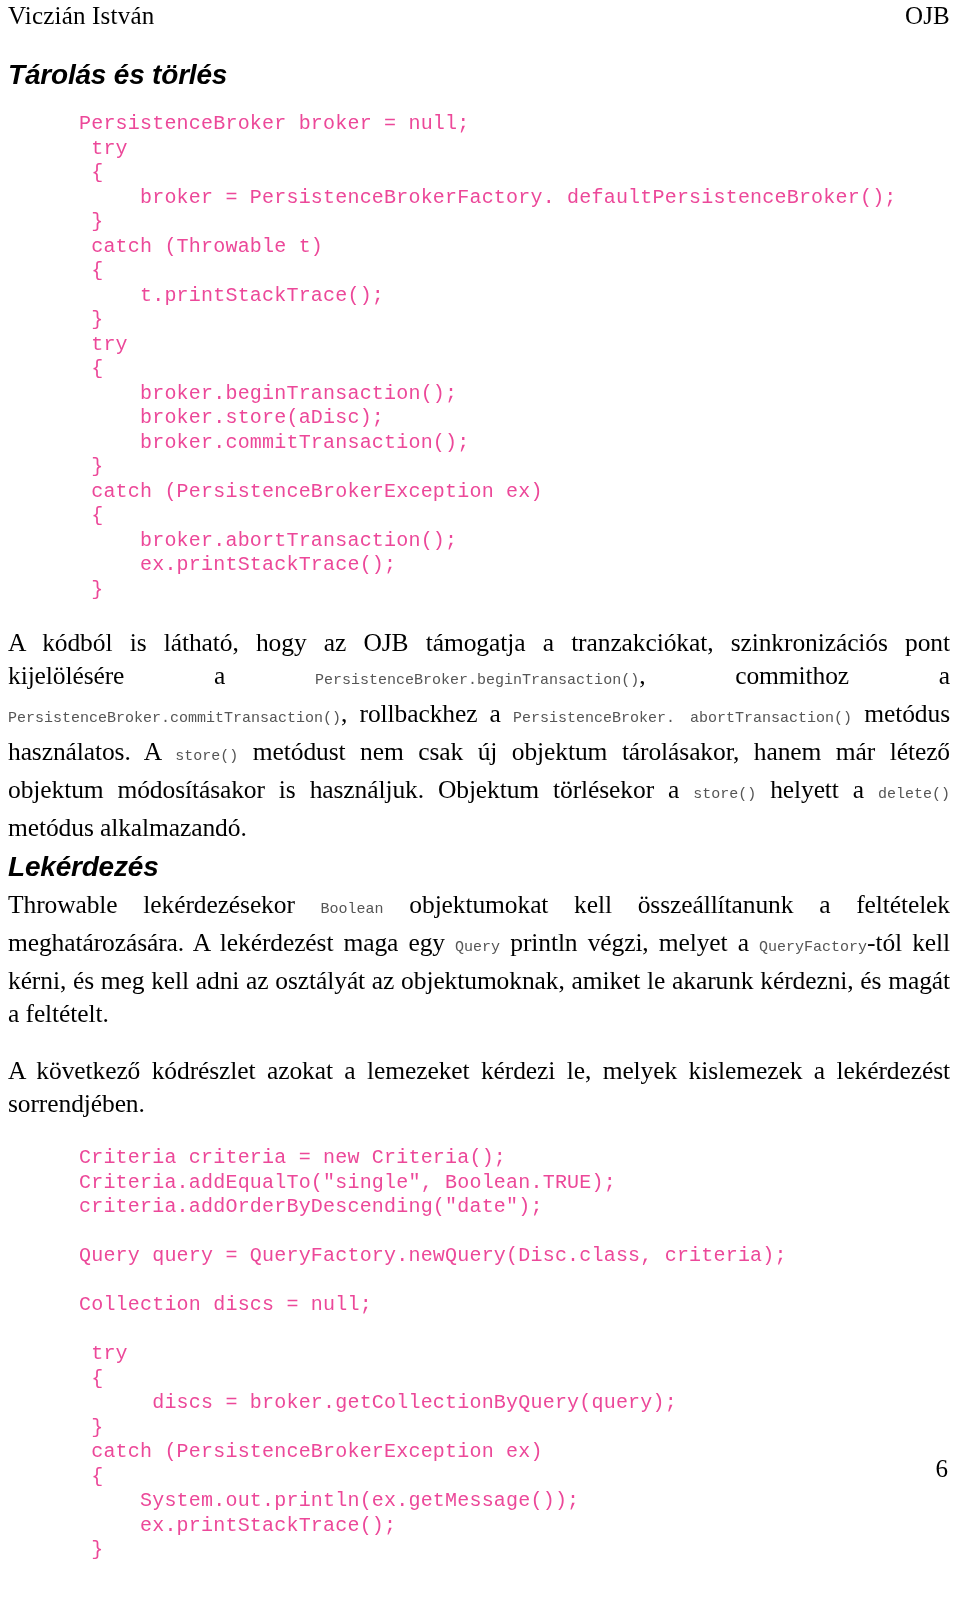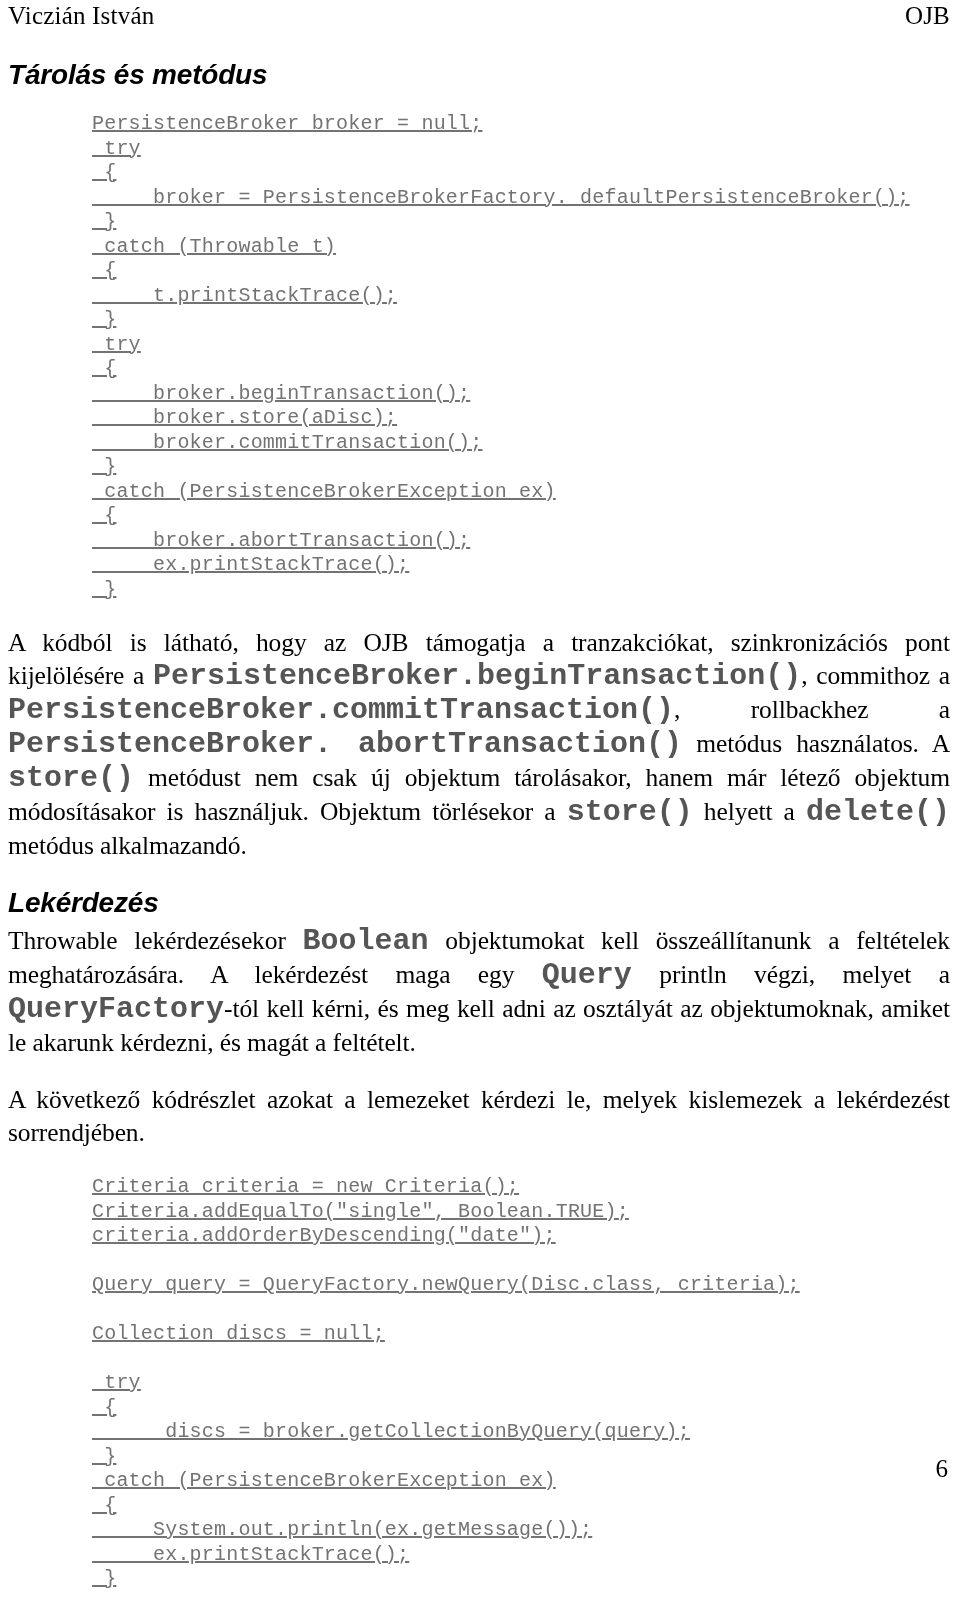--- a/index.html
+++ b/index.html
@@ -54,21 +54,21 @@
   h2.section-title {
     font-family: "Liberation Sans", "DejaVu Sans", sans-serif;
     font-style: italic;
     font-weight: bold;
     font-size: 28px;
     line-height: 34px;
     margin: 0 0 4px 0;
     letter-spacing: -0.2px;
   }
   h2.section-title.second {
-    margin-top: 24px;
+    margin-top: 6px;
   }
 
   p.body {
     font-size: 25.5px;
     line-height: 33px;
     margin: 0 0 0 0;
     text-align: justify;
     text-justify: inter-word;
     letter-spacing: -0.1px;
     word-spacing: 0px;
@@ -80,35 +80,33 @@
     text-align: left;
   }
 
   code, .mono {
     font-family: "Liberation Mono", "DejaVu Sans Mono", monospace;
     font-size: 22px;
     color: #4a4a4a;
     letter-spacing: 0px;
   }
   p.body code {
-    font-size: 30px;
+    font-size: 15px;
     color: #555555;
-    font-weight: bold;
   }
 
   pre.code-block {
     font-family: "Liberation Mono", "DejaVu Sans Mono", monospace;
     font-size: 20px;
     line-height: 24.5px;
-    color: #737373;
-    margin: 17px;
+    color: #ec4899;
+    margin: 4px;
     padding: 0 0 0 67px;
     white-space: pre;
     letter-spacing: 0.2px;
-    text-decoration: underline;
   }
   pre.code-block.first { margin-top: 20px; }
   pre.code-block.second { margin-top: 26px; }
 
   
   .page-number {
     position: absolute;
     right: 12px;
     bottom: 6px;
     font-family: "Liberation Serif", "DejaVu Serif", serif;
@@ -121,21 +119,21 @@
 
 <div class="page">
 
   <div class="running-header">
     <span class="hdr-left">Viczián István</span>
     <span class="hdr-right">OJB</span>
   </div>
 
   <div class="content">
 
-    <h2 class="section-title">Tárolás és metódus</h2>
+    <h2 class="section-title">Tárolás és törlés</h2>
 
 
     <pre class="code-block first">PersistenceBroker broker = null;
  try
  {
      broker = PersistenceBrokerFactory. defaultPersistenceBroker();
  }
  catch (Throwable t)
  {
      t.printStackTrace();

